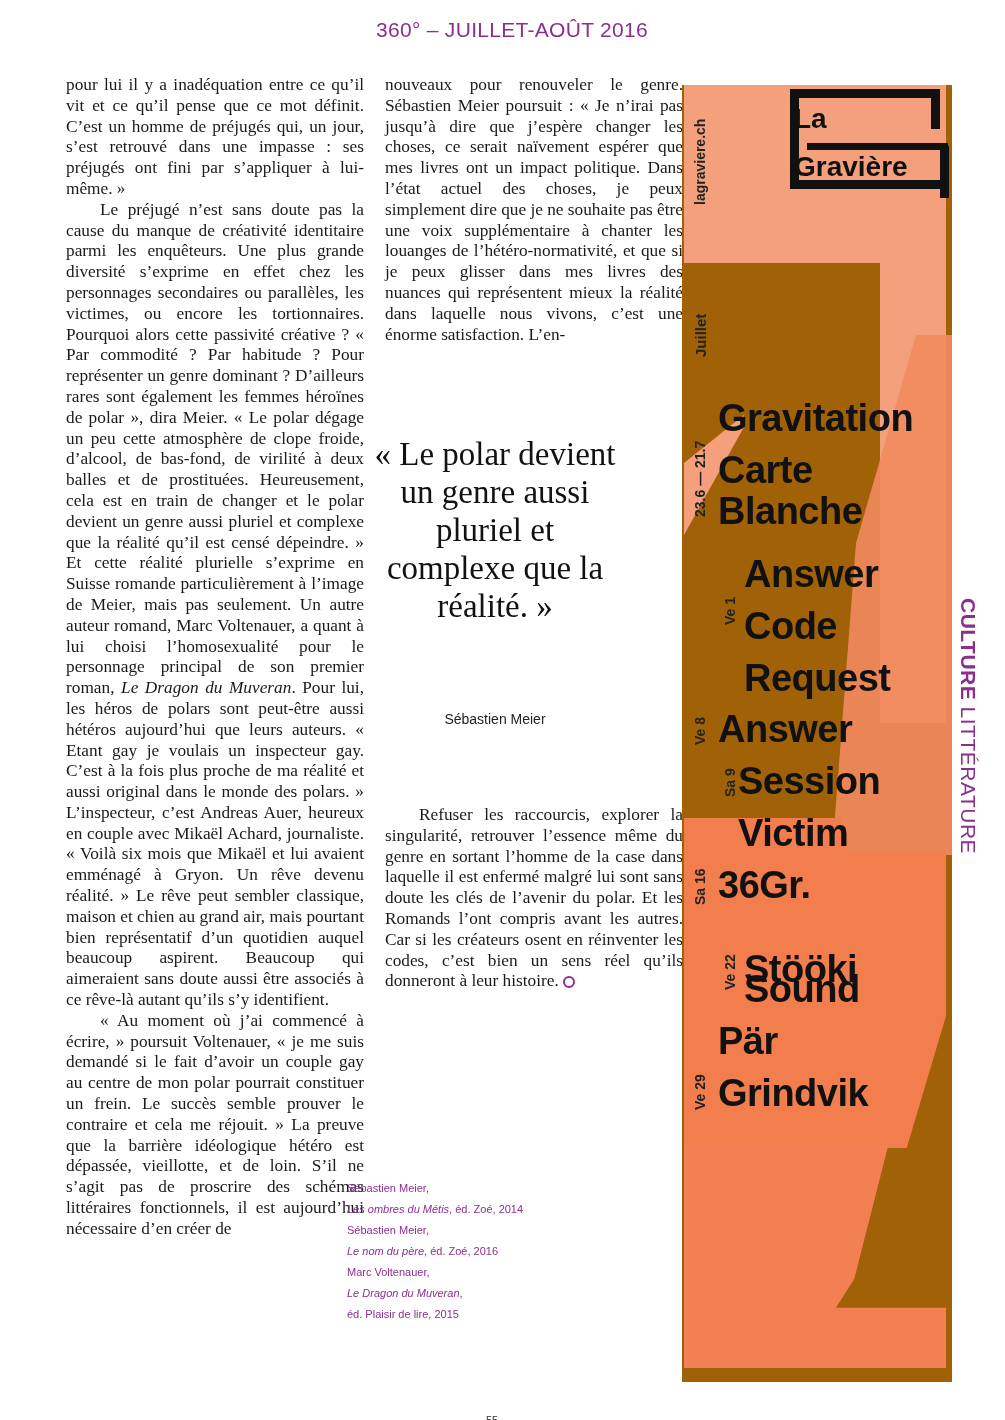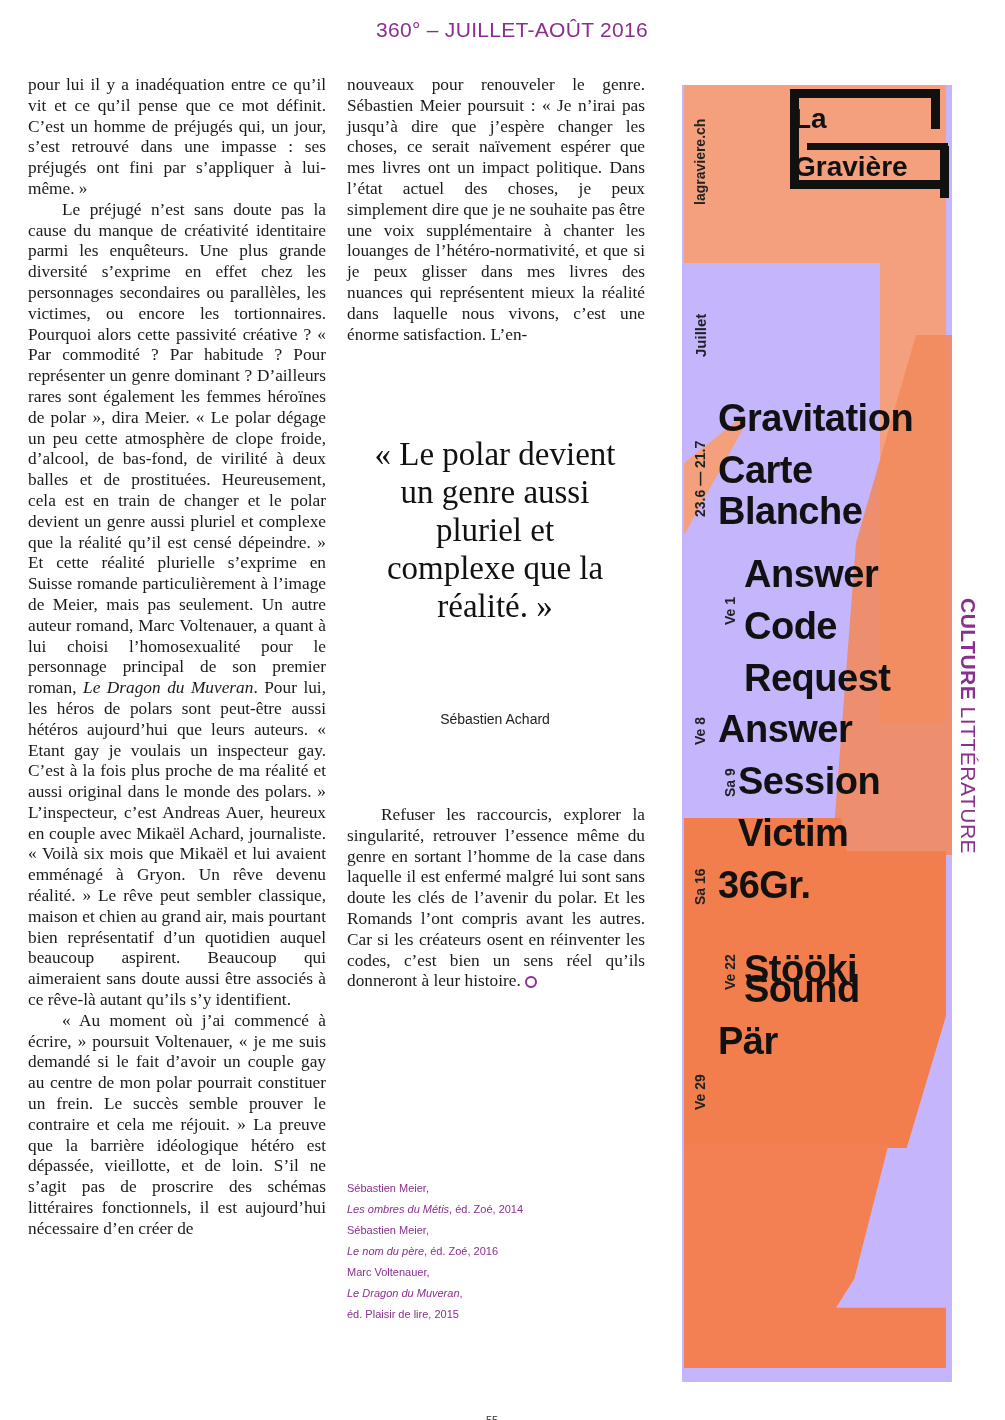--- a/index.html
+++ b/index.html
@@ -1,36 +1,36 @@
 <!DOCTYPE html>
 <html><head>
 <meta charset="utf-8">
 <style>
   html, body { margin: 0; padding: 0; background: #ffffff; }
   body { width: 1005px; height: 1420px; position: relative; overflow: hidden; font-family: "Liberation Serif", serif; color: #1a1a1a; }
 
   .header { position: absolute; top: 18px; left: 0; width: 1000px; text-align: center; font-family: "Liberation Sans", sans-serif; font-size: 21px; color: #8b2f8f; letter-spacing: 0.3px; padding-left: 12px; }
 
-  .col { position: absolute; font-size: 17.3px; line-height: 20.8px; text-align: justify; }
+  .col { position: absolute; font-size: 17.3px; line-height: 20.8px; text-align: justify; margin-left: 38px; }
   .col p { margin: 0; }
   .col p.indent { text-indent: 34px; }
   #col1 { left: 28px; top: 75px; width: 298px; }
   #col2a { left: 347px; top: 75px; width: 298px; }
   #col2b { left: 347px; top: 805px; width: 298px; }
 
   .pullquote { position: absolute; left: 370px; top: 435px; width: 250px; text-align: center; font-family: "Liberation Serif", serif; font-size: 33px; line-height: 38px; color: #111; }
   .pullquote-author { position: absolute; left: 370px; top: 711px; width: 250px; text-align: center; font-family: "Liberation Sans", sans-serif; font-size: 14px; color: #222; }
 
   .end-mark { display: inline-block; width: 8px; height: 8px; border: 2.5px solid #8b2f8f; border-radius: 50%; vertical-align: middle; margin-left: 4px; }
 
   .refs { position: absolute; left: 347px; top: 1178px; width: 300px; font-family: "Liberation Sans", sans-serif; font-size: 11px; line-height: 21px; color: #8b2f8f; }
   .refs .ref { margin-bottom: 0; }
   .refs i { font-style: italic; text-align: center; }
 
-  .poster { position: absolute; left: 682px; top: 85px; width: 270px; height: 1297px; overflow: hidden; background: #c4b5fd; }
+  .poster { position: absolute; left: 682px; top: 85px; width: 270px; height: 1297px; overflow: hidden; background: #a16207; }
   .poster .bg1 { position: absolute; left: 2px; top: 0; width: 262px; height: 178px; background: #f4a07c; }
   .poster .bg2 { position: absolute; left: 198px; top: 178px; width: 66px; height: 460px; background: #f4a07c; }
   .poster .bg3 { position: absolute; left: 2px; top: 330px; width: 60px; height: 120px; background: #f4a07c; clip-path: polygon(0 40%, 100% 0, 100% 10%, 0 100%); }
   .poster .bg4 { position: absolute; left: 150px; top: 250px; width: 120px; height: 520px; background: #f28a5e; clip-path: polygon(70% 0, 100% 0, 100% 100%, 0 100%, 20% 40%); opacity: 0.9; }
   .poster .bg5 { position: absolute; left: 2px; top: 733px; width: 262px; height: 330px; background: #f27e4e; clip-path: polygon(0 0, 60% 0, 62% 10%, 100% 10%, 100% 60%, 85% 100%, 0 100%); }
   .poster .bg6 { position: absolute; left: 2px; top: 1060px; width: 262px; height: 223px; background: #f28052; clip-path: polygon(0 0, 78% 0, 65% 60%, 58% 73%, 100% 73%, 100% 100%, 0 100%); }
 
   .logo-box { position: absolute; left: 108px; top: 4px; width: 150px; height: 100px; border: 9px solid #111; border-right: none; box-sizing: border-box; }
   .logo-box::after { content: ""; position: absolute; right: 0; top: -9px; width: 9px; height: 40px; background: #111; }
   .logo-box .vbar { position: absolute; right: -9px; top: 48px; width: 9px; height: 52px; background: #111; }
@@ -57,21 +57,21 @@
   <p>pour lui il y a inadéquation entre ce qu’il vit et ce qu’il pense que ce mot définit. C’est un homme de préjugés qui, un jour, s’est retrouvé dans une impasse : ses préjugés ont fini par s’appliquer à lui-même. »</p>
   <p class="indent"><span>Le préjugé n’est sans doute pas la cause du manque de créativité identitaire parmi les enquêteurs. Une plus grande diversité s’exprime en effet chez les personnages secondaires ou parallèles, les victimes, ou encore les tortionnaires. Pourquoi alors cette passivité créative ? « Par commodité ? Par habitude ? Pour représenter un genre dominant ? D’ailleurs rares sont également les femmes héroïnes de polar », dira Meier. « Le polar dégage un peu cette atmosphère de clope froide, d’alcool, de bas-fond, de virilité à deux balles et de prostituées. Heureusement, cela est en train de changer et le polar devient un genre aussi pluriel et complexe que la réalité qu’il est censé dépeindre. » Et cette réalité plurielle s’exprime en Suisse romande particulièrement à l’image de Meier, mais pas seulement. Un autre auteur romand, Marc Voltenauer, a quant à lui choisi l’homosexualité pour le personnage principal de son premier roman, </span><i>Le Dragon du Muveran</i><span>. Pour lui, les héros de polars sont peut-être aussi hétéros aujourd’hui que leurs auteurs. « Etant gay je voulais un inspecteur gay. C’est à la fois plus proche de ma réalité et aussi original dans le monde des polars. » L’inspecteur, c’est Andreas Auer, heureux en couple avec Mikaël Achard, journaliste. « Voilà six mois que Mikaël et lui avaient emménagé à Gryon. Un rêve devenu réalité. » Le rêve peut sembler classique, maison et chien au grand air, mais pourtant bien représentatif d’un quotidien auquel beaucoup aspirent. Beaucoup qui aimeraient sans doute aussi être associés à ce rêve-là autant qu’ils s’y identifient.</span></p>
   <p class="indent">« Au moment où j’ai commencé à écrire, » poursuit Voltenauer, « je me suis demandé si le fait d’avoir un couple gay au centre de mon polar pourrait constituer un frein. Le succès semble prouver le contraire et cela me réjouit. » La preuve que la barrière idéologique hétéro est dépassée, vieillotte, et de loin. S’il ne s’agit pas de proscrire des schémas littéraires fonctionnels, il est aujourd’hui nécessaire d’en créer de</p>
 </div>
 
 <div class="col" id="col2a">
   <p>nouveaux pour renouveler le genre. Sébastien Meier poursuit : « Je n’irai pas jusqu’à dire que j’espère changer les choses, ce serait naïvement espérer que mes livres ont un impact politique. Dans l’état actuel des choses, je peux simplement dire que je ne souhaite pas être une voix supplémentaire à chanter les louanges de l’hétéro-normativité, et que si je peux glisser dans mes livres des nuances qui représentent mieux la réalité dans laquelle nous vivons, c’est une énorme satisfaction. L’en-</p>
 </div>
 
 <div class="pullquote">« Le polar devient un genre aussi pluriel et complexe que la réalité. »</div>
-<div class="pullquote-author">Sébastien Achard</div>
+<div class="pullquote-author">Sébastien Meier</div>
 
 <div class="col" id="col2b">
   <p class="indent"><span>Refuser les raccourcis, explorer la singularité, retrouver l’essence même du genre en sortant l’homme de la case dans laquelle il est enfermé malgré lui sont sans doute les clés de l’avenir du polar. Et les Romands l’ont compris avant les autres. Car si les créateurs osent en réinventer les codes, c’est bien un sens réel qu’ils donneront à leur histoire.</span><span class="end-mark"></span></p>
 </div>
 
 <div class="refs">
   <div class="ref">
     <div>Sébastien Meier,</div>
     <div><i>Les ombres du Métis</i><span>, éd. Zoé, 2014</span></div>
   </div>
@@ -111,20 +111,21 @@
   <div class="act" style="left:62px; top:469px;">Answer</div>
   <div class="act" style="left:62px; top:521px;">Code</div>
   <div class="act" style="left:62px; top:573px;">Request</div>
   <div class="act" style="left:36px; top:624px;">Answer</div>
   <div class="act" style="left:56px; top:676px;">Session</div>
   <div class="act" style="left:56px; top:728px;">Victim</div>
   <div class="act" style="left:36px; top:780px;">36Gr.</div>
   <div class="act" style="left:62px; top:832px;margin-top:32px;">Stööki</div>
   <div class="act" style="left:62px; top:884px;">Sound</div>
   <div class="act" style="left:36px; top:936px;">Pär</div>
+  <div class="act" style="left:36px; top:988px;">Grindvik</div>
 
   <div class="vtext" style="left:40px; top:540px;">Ve 1</div>
   <div class="vtext" style="left:10px; top:660px;">Ve 8</div>
   <div class="vtext" style="left:40px; top:712px;">Sa 9</div>
   <div class="vtext" style="left:10px; top:820px;">Sa 16</div>
   <div class="vtext" style="left:40px; top:905px;">Ve 22</div>
   <div class="vtext" style="left:10px; top:1025px;">Ve 29</div>
 </div>
 
 <div class="sidebar-label"><b>CULTURE</b> <span class="lt">LITTÉRATURE</span></div>

